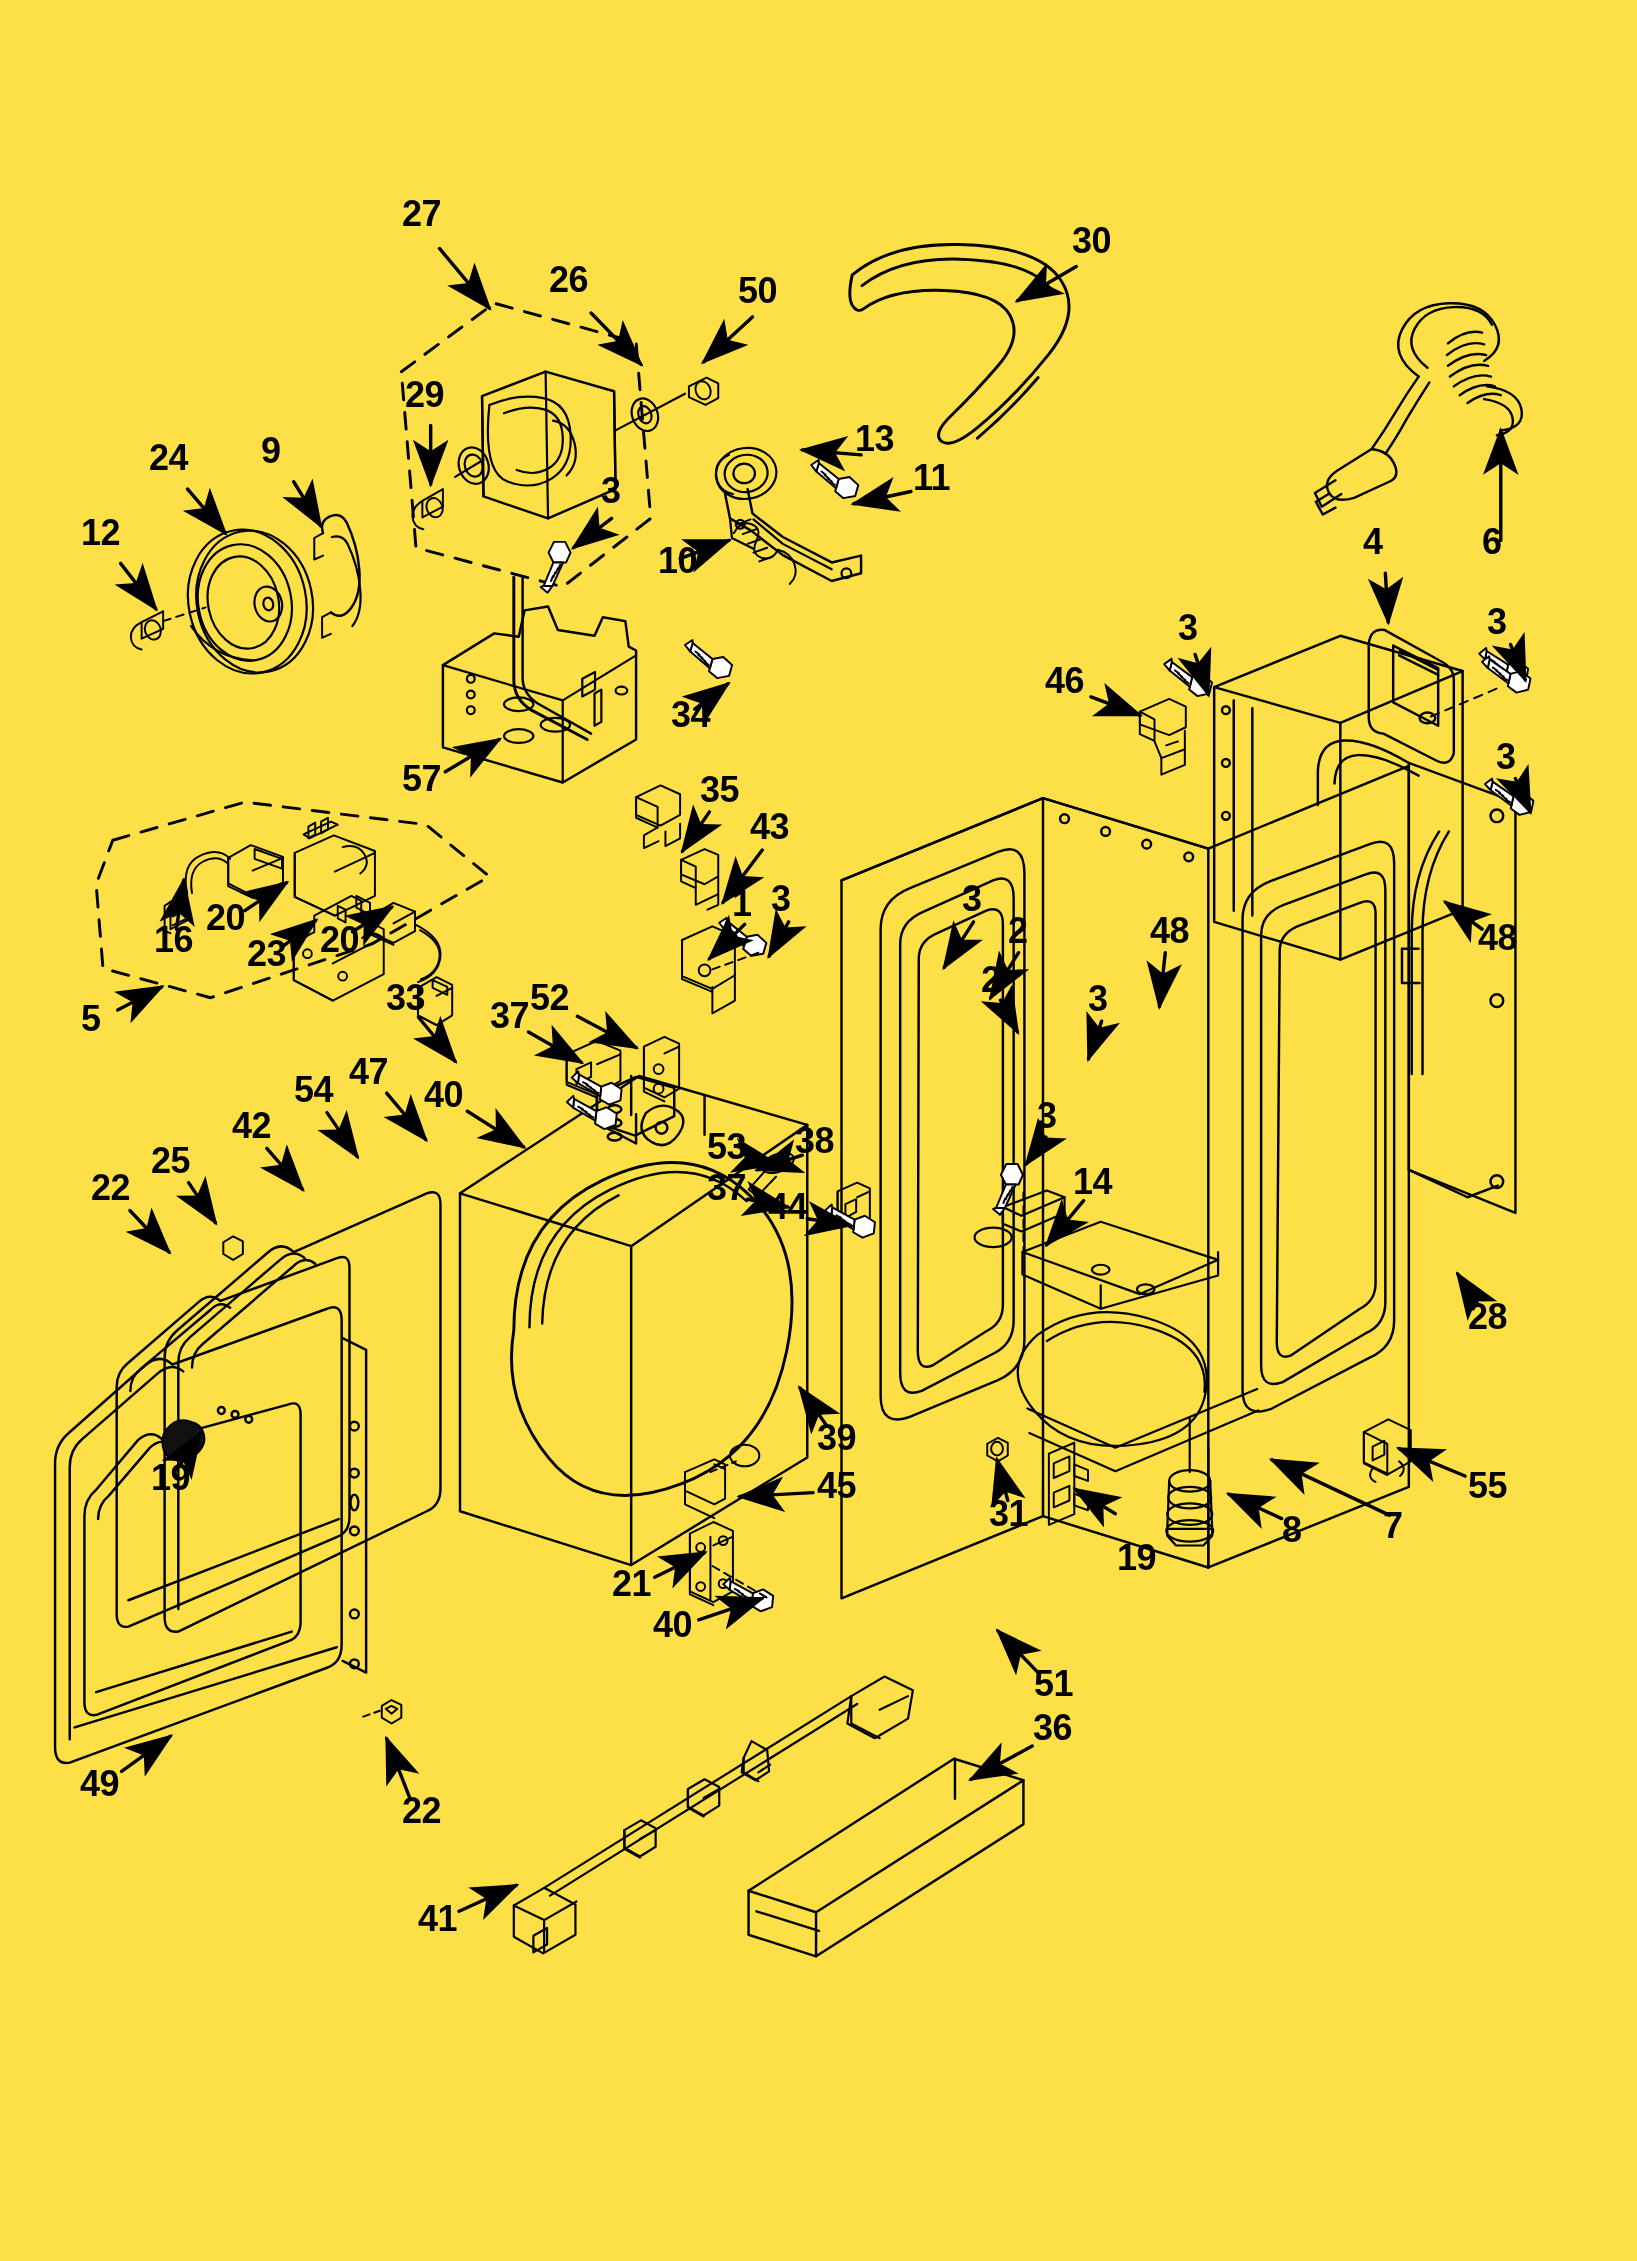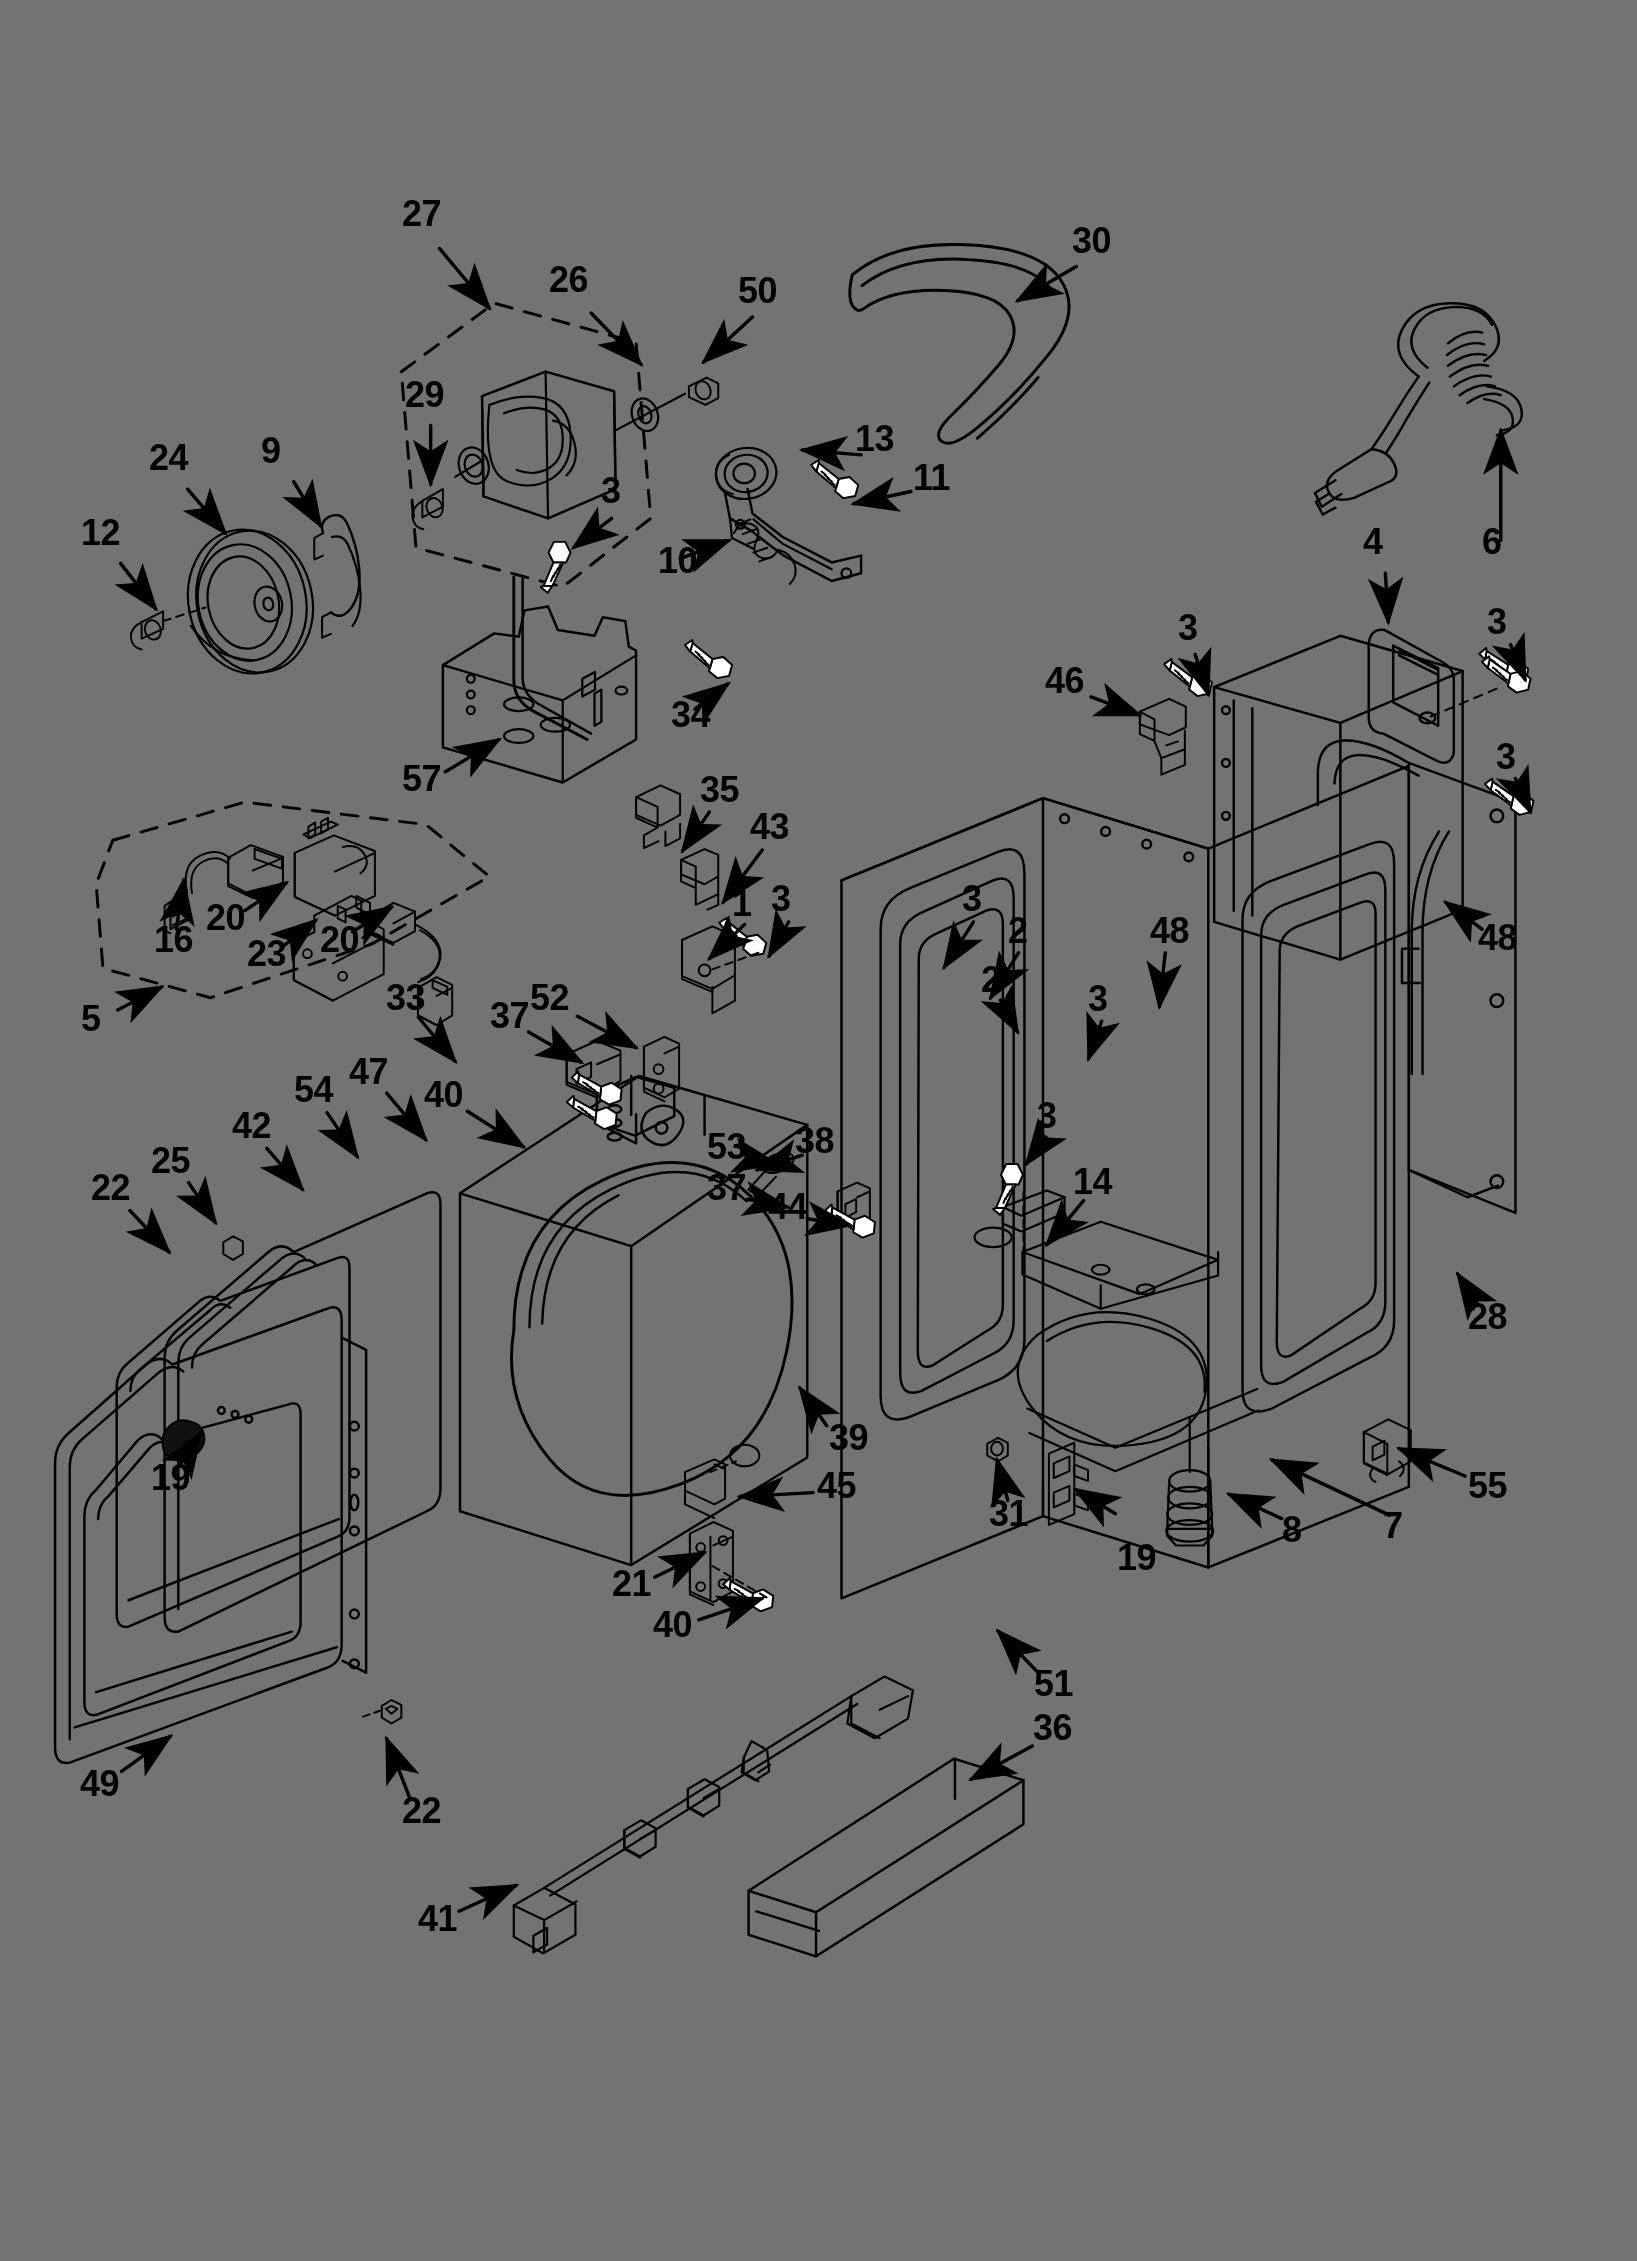--- a/index.html
+++ b/index.html
@@ -2,21 +2,21 @@
 <html style="font-size:7.8px"><head>
 <meta charset="utf-8">
 <title>Exploded Parts Diagram</title>
 <style>
   html,body{margin:0;padding:0;background:#ffffff;}
   body{font-family:"Liberation Sans",sans-serif;}
   #sheet{
     position:relative;
     width:1638px;
     height:2261px;
-    background:#737373;
+    background:#fde047;
     overflow:hidden;
   }
   #art{position:absolute;left:0;top:0;width:1638px;height:2261px;}
   .callout{
     position:absolute;
     font-family:"Liberation Sans",sans-serif;
     font-weight:700;
     color:#000000;
     line-height:1;
     white-space:nowrap;
@@ -602,21 +602,21 @@
       <div class="callout cn" style="left: 151px; top: 1143px;">25</div>
       <div class="callout cn" style="left: 91px; top: 1170px;">22</div>
       <div class="callout cn" style="left: 707px; top: 1129px;">53</div>
       <div class="callout cn" style="left: 795px; top: 1123px;">38</div>
       <div class="callout cn" style="left: 707px; top: 1170px;">37</div>
       <div class="callout cn" style="left: 768px; top: 1189px;">44</div>
       <div class="callout cn" style="left: 1073px; top: 1164px;">14</div>
       <div class="callout cn" style="left: 1037px; top: 1098px;">3</div>
       <div class="callout cn" style="left: 1468px; top: 1299px;">28</div>
       <div class="callout cn" style="left: 151px; top: 1460px;">19</div>
-      <div class="callout cn" style="left: 817px; top: 1420px; margin-left: 12px;">39</div>
+      <div class="callout cn" style="left: 817px; top: 1420px;">39</div>
       <div class="callout cn" style="left: 817px; top: 1468px;">45</div>
       <div class="callout cn" style="left: 989px; top: 1496px;">31</div>
       <div class="callout cn" style="left: 1117px; top: 1505px; margin-top: 35px;">19</div>
       <div class="callout cn" style="left: 1282px; top: 1512px;">8</div>
       <div class="callout cn" style="left: 1383px; top: 1508px;">7</div>
       <div class="callout cn" style="left: 1468px; top: 1468px;">55</div>
       <div class="callout cn" style="left: 612px; top: 1566px;">21</div>
       <div class="callout cn" style="left: 653px; top: 1607px;">40</div>
       <div class="callout cn" style="left: 1034px; top: 1666px;">51</div>
       <div class="callout cn" style="left: 1033px; top: 1710px;">36</div>

